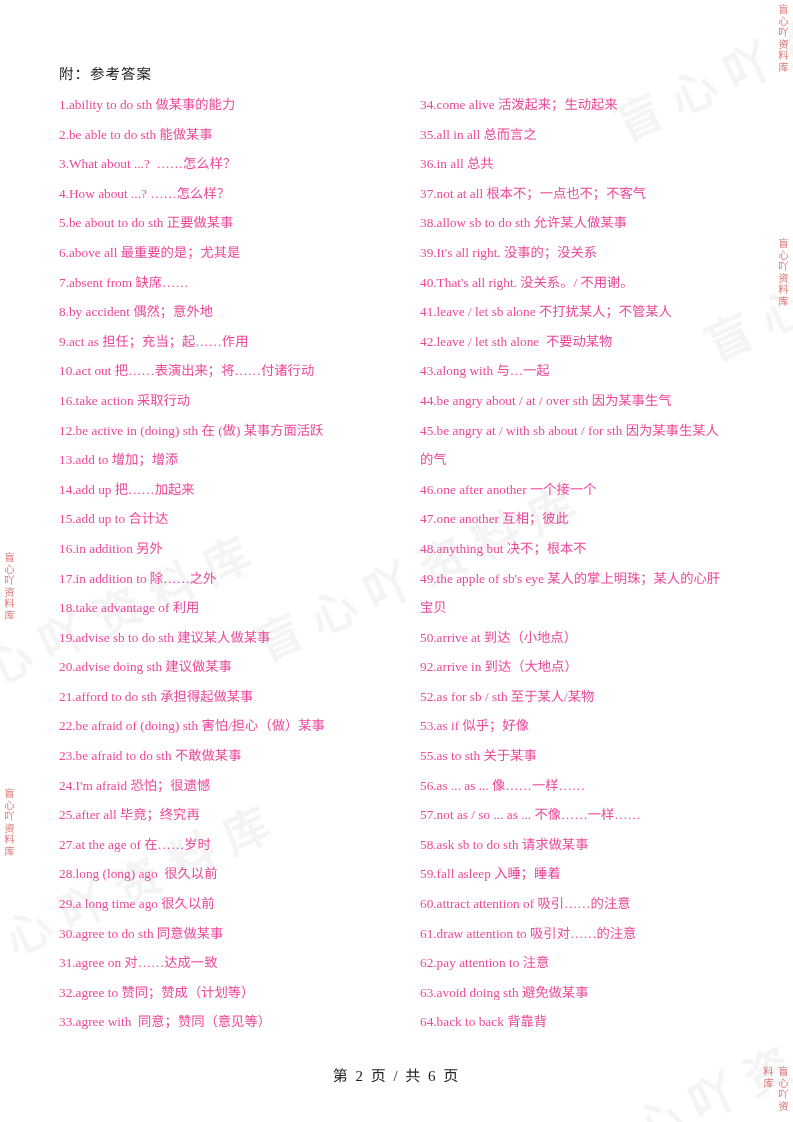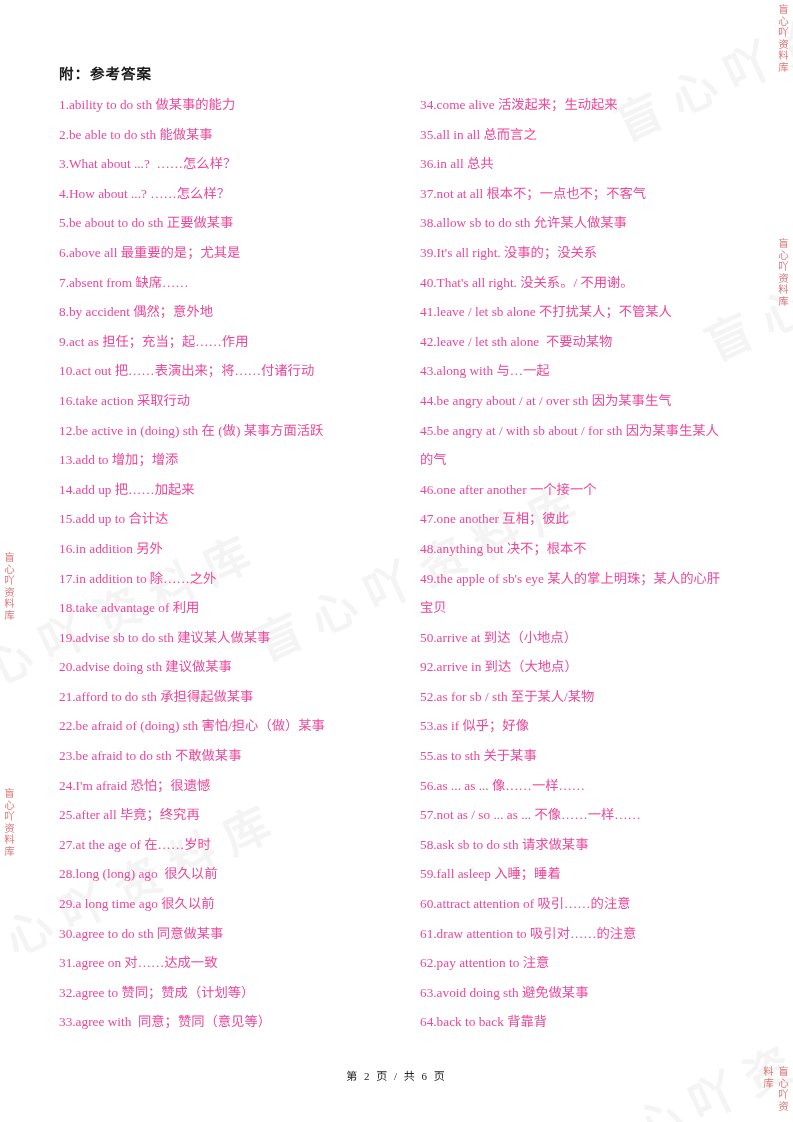--- a/index.html
+++ b/index.html
@@ -23,37 +23,37 @@
   .wm-edge{
     position:absolute;
     writing-mode:vertical-rl;text-orientation:upright;
     font-size:10.5px;letter-spacing:1px;
     color:rgba(208,74,74,0.75);
     font-family:"Liberation Sans","DejaVu Sans",sans-serif;
   }
   .content{position:relative;z-index:1;}
   .title{
     position:absolute;left:59px;top:62px;margin:0;
-    font-size:14.5px;font-weight:bold;color:#1c1c1c;
+    font-size:14.5px;font-weight:normal;color:#1c1c1c;
     letter-spacing:1px;
   }
   .col{
     position:absolute;top:90px;
     font-size:13.3px;color:#ec4899;
   }
   .col-left{left:59px;width:360px;}
   .col-right{left:420px;width:346px;}
   .phrase-item{
     line-height:29.6px;
     white-space:pre-wrap;
     word-break:break-word;
   }
   .footer{
     position:absolute;left:0;top:1066px;width:793px;
-    text-align:center;font-size:11px;color:#222;
+    text-align:center;font-size:15px;color:#222;
     letter-spacing:2px;line-height:20px;
   }
 </style>
 </head>
 <body>
 
 <div class="page">
 
   <div class="wm-layer" id="wm-layer">
       <div class="wm-diag" style="left: 600px; top: 15px;">盲心吖资料库</div>

